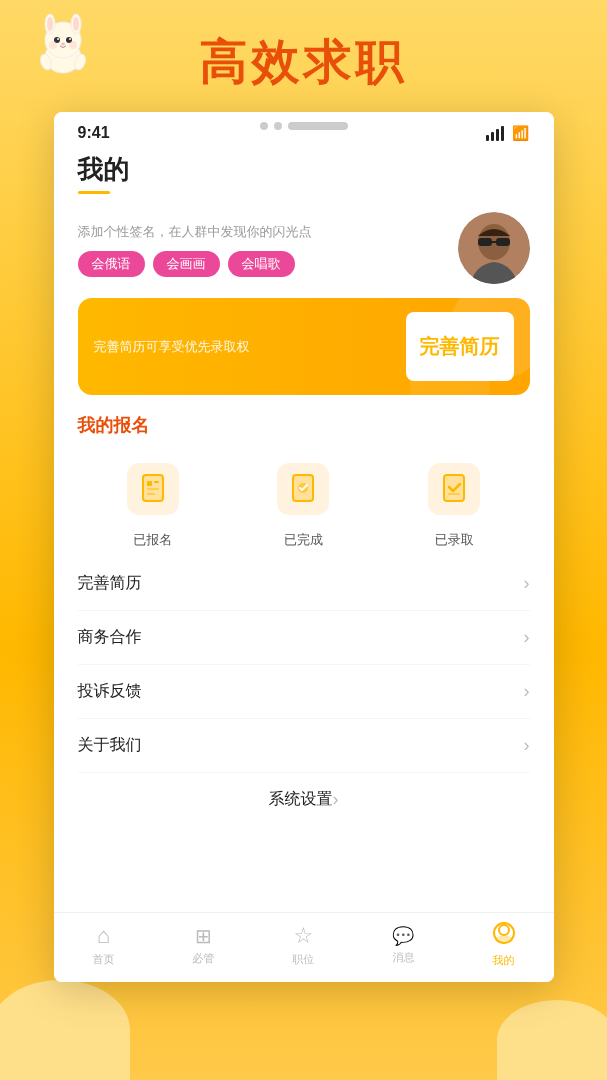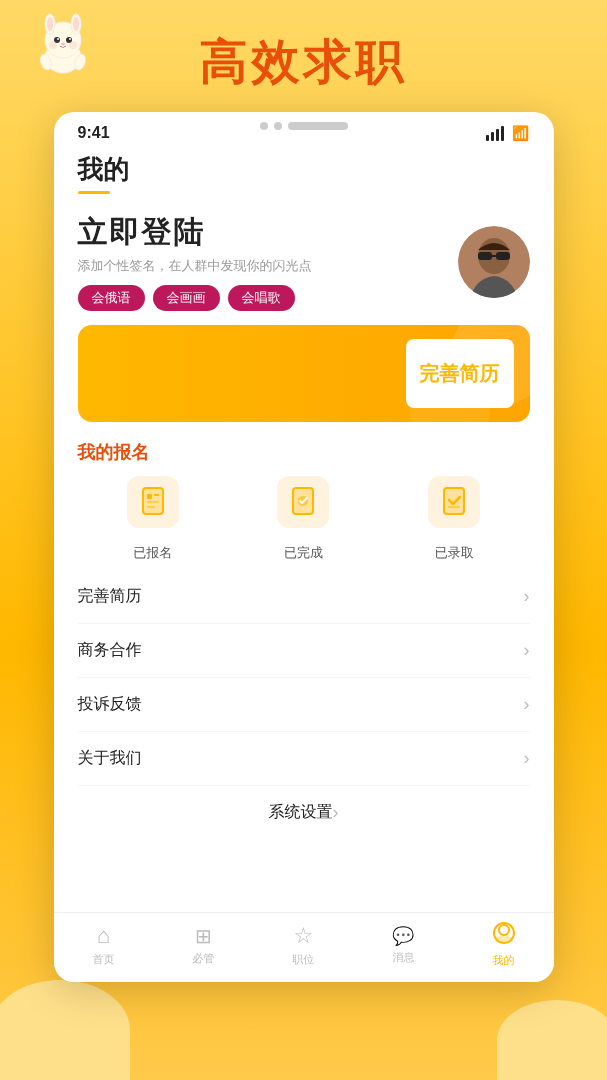--- a/index.html
+++ b/index.html
@@ -33,21 +33,21 @@
       width: 70px;
       height: 70px;
       z-index: 3;
     }
 
     
     .phone-frame {
       width: 500px;
       height: 870px;
       background: #fff;
-      border-radius: 20px;
+      border-radius: 8px;
       position: relative;
       margin-top: 18px;
       box-shadow: 0 8px 40px rgba(0,0,0,0.18);
       overflow: hidden;
       z-index: 2;
     }
 
     
     .phone-top-bar {
       display: flex;
@@ -137,21 +137,21 @@
       font-size: 13px;
       color: #999;
       margin-top: 4px;
     }
     .profile-tags {
       display: flex;
       gap: 8px;
       margin-top: 10px;
     }
     .tag {
-      background: #be185d;
+      background: #ec4899;
       color: #fff;
       border-radius: 16px;
       padding: 4px 14px;
       font-size: 13px;
       font-weight: 500;
     }
     .avatar {
       width: 72px;
       height: 72px;
       border-radius: 50%;
@@ -214,21 +214,21 @@
       border-radius: 50%;
       background: rgba(255,255,255,0.08);
     }
 
     
     .section-title {
       font-size: 18px;
       font-weight: 800;
       color: #222;
       margin-top: 18px;
-      margin-bottom: 12px;
+      margin-bottom: 26px;
     }
     .section-title span {
       color: #E8500A;
     }
 
     .reg-icons-row {
       display: flex;
       justify-content: space-around;
       margin-bottom: 8px;
     }
@@ -394,21 +394,20 @@
 
   <div class="phone-content">
 
     <div class="header-section">
       <div class="header-title">我的</div>
       <div class="header-underline"></div>
     </div>
 
     <div class="profile-row">
       <div class="profile-info">
-        <div class="profile-name">立即登陆</div>
         <div class="profile-subtitle">添加个性签名，在人群中发现你的闪光点</div>
         <div class="profile-tags">
           <span class="tag">会俄语</span>
           <span class="tag">会画画</span>
           <span class="tag">会唱歌</span>
         </div>
       </div>
       <div class="avatar">
         <svg viewBox="0 0 72 72" width="72" height="72">
           <rect width="72" height="72" rx="36" fill="#b08060"></rect>
@@ -423,20 +422,21 @@
 
           <path d="M12 72 Q18 52 36 50 Q54 52 60 72 Z" fill="#555"></path>
         </svg>
       </div>
     </div>
 
     <div class="resume-banner">
       <div class="banner-circle"></div>
       <div class="banner-circle2"></div>
       <div class="resume-banner-left">
+        <div class="resume-banner-hint">完善简历可享受优先录取权</div>
       </div>
       <div class="resume-banner-btn">完善简历</div>
     </div>
 
     <div class="section-title">
       <span>我的报名</span>
     </div>
     <div class="reg-icons-row">
       <div class="reg-item">
         <div class="reg-icon reg-icon-1">

